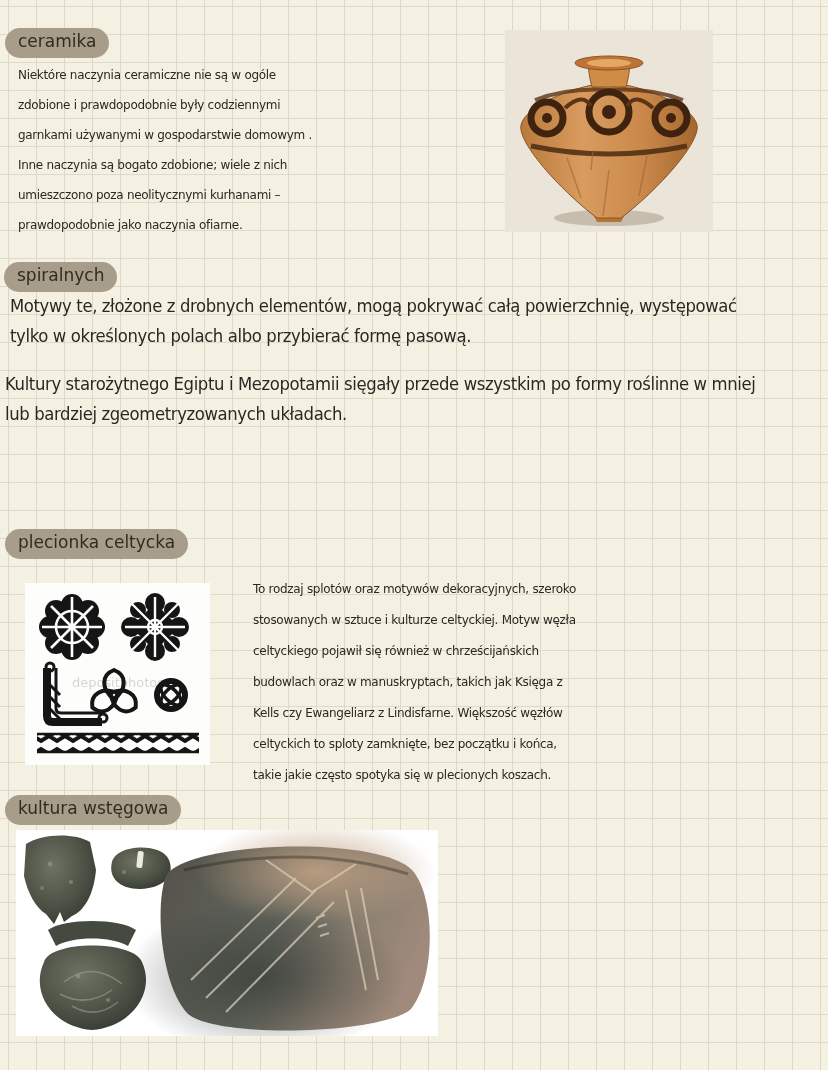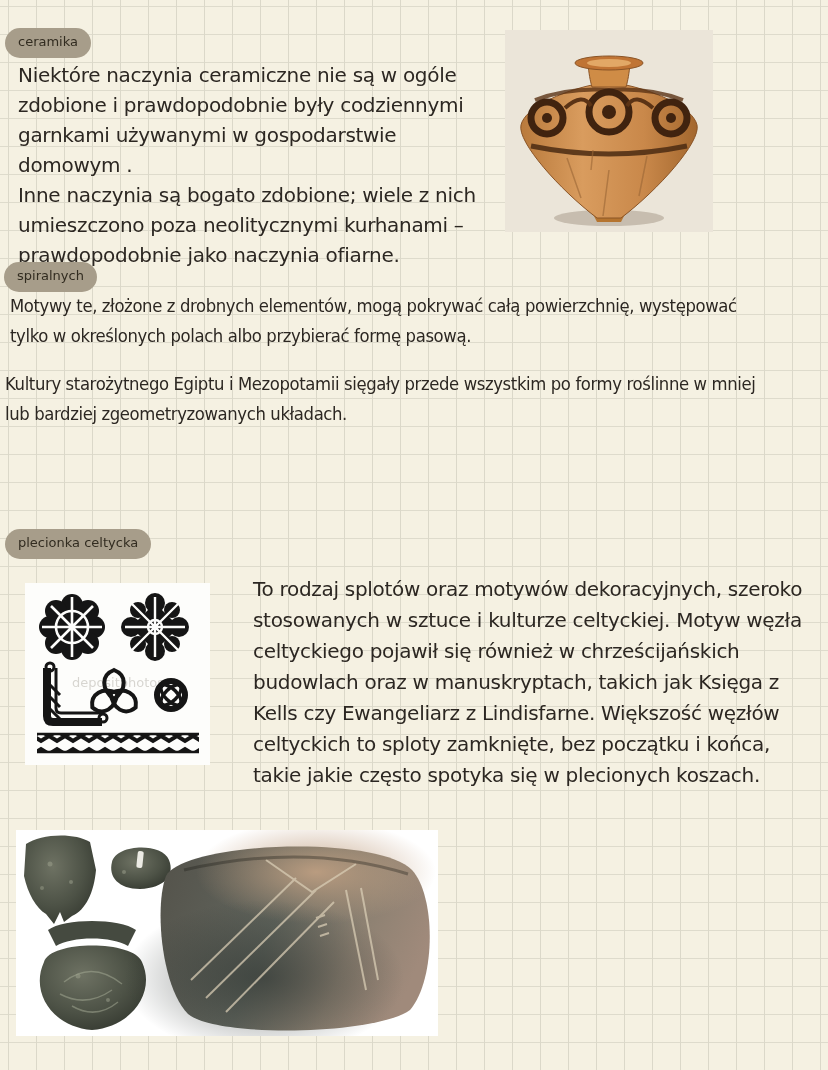--- a/index.html
+++ b/index.html
@@ -18,28 +18,28 @@
     font-family:"DejaVu Sans","Liberation Sans",sans-serif;
     color:#2c2722;
   }
   .pill{
     position:absolute;
     display:inline-block;
     background:#a79d8a;
     color:#322c20;
     border-radius:15px;
     padding:2px 13px 5px 13px;
-    font-size:13px;
+    font-size:17px;
     line-height:23px;
     white-space:nowrap;
   }
   .para{
     position:absolute;
     white-space:pre-line;
-    font-size:20px;
+    font-size:12px;
     line-height:30px;
     letter-spacing:-0.3px;
   }
   .para.wide{
     font-size:17px;
     letter-spacing:-0.4px;
     transform:scaleX(0.97);
     transform-origin:0 0;
     width:818px;
   }
@@ -165,20 +165,21 @@
   </svg>
 
   <div class="para" style="left:235px;top:574px;width:580px;line-height:31px;margin-left:18px;">To rodzaj splotów oraz motywów dekoracyjnych, szeroko
 stosowanych w sztuce i kulturze celtyckiej. Motyw węzła
 celtyckiego pojawił się również w chrześcijańskich
 budowlach oraz w manuskryptach, takich jak Księga z
 Kells czy Ewangeliarz z Lindisfarne. Większość węzłów
 celtyckich to sploty zamknięte, bez początku i końca,
 takie jakie często spotyka się w plecionych koszach.</div>
 
+  <div class="pill" style="left:5px;top:795px;">kultura wstęgowa</div>
 
   <svg class="photo" style="left:16px;top:830px;" width="422" height="206" viewBox="0 0 422 206">
     <defs>
       <radialGradient id="potg" cx="0.4" cy="0.35" r="0.8">
         <stop offset="0" stop-color="#6e7263"></stop>
         <stop offset="0.55" stop-color="#4d5246"></stop>
         <stop offset="1" stop-color="#2e322a"></stop>
       </radialGradient>
       <linearGradient id="bigg" x1="0" y1="0.2" x2="1" y2="0.5">
         <stop offset="0" stop-color="#55544c"></stop>

